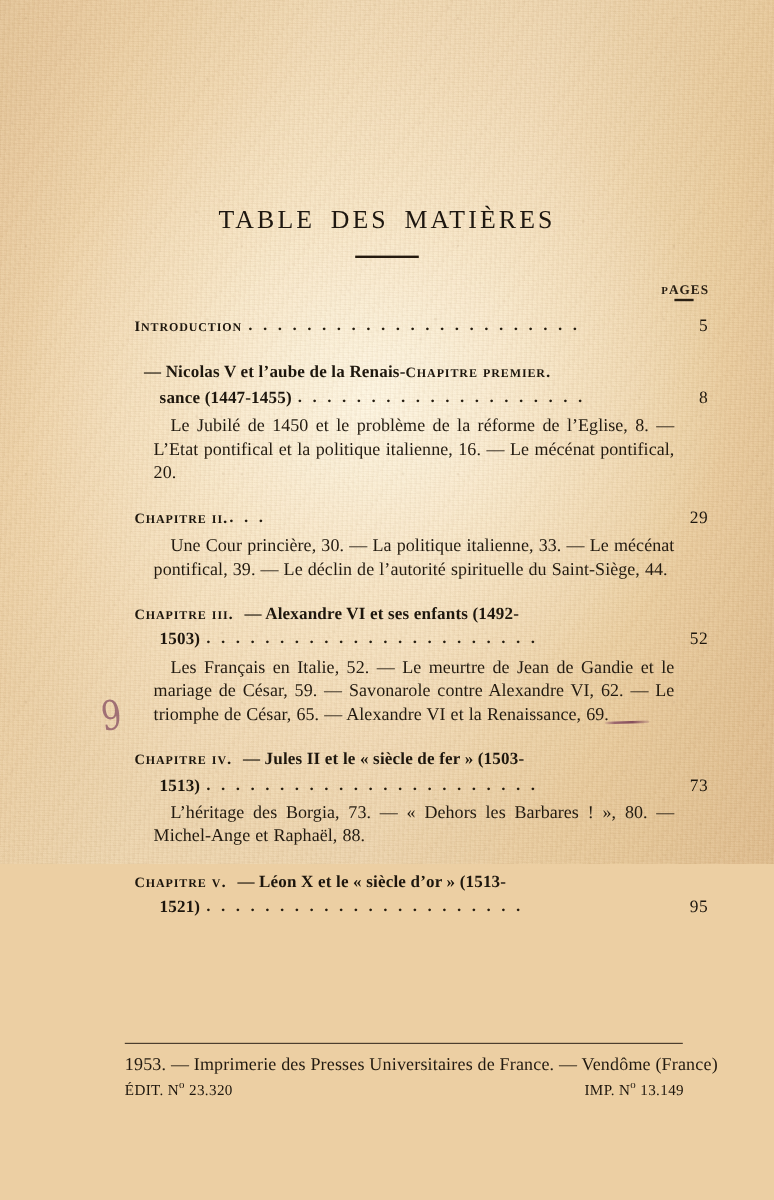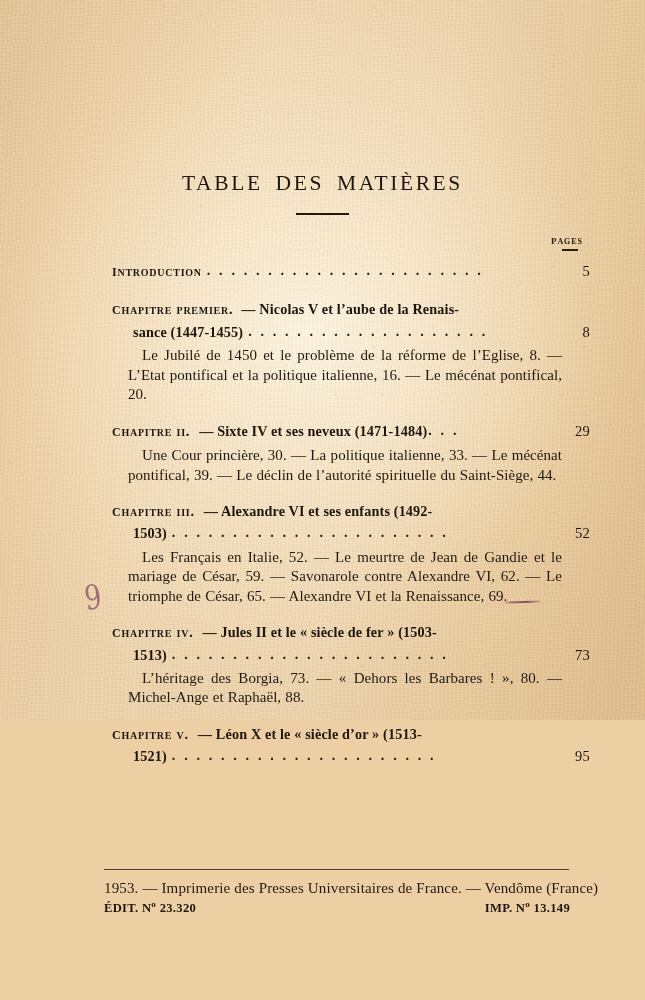--- a/index.html
+++ b/index.html
@@ -112,21 +112,21 @@
     width: 53px;
     height: 2.4px;
     background: #24190e;
   }
 
   
   .pages-head {
     position: absolute;
     top: 232px;
     left: 551px;
-    font-size: 12px;
+    font-size: 16px;
     letter-spacing: 0.9px;
     font-variant: small-caps;
     text-transform: lowercase;
     font-weight: 700;
     color: #2a2014;
   }
   .pages-head::first-letter { font-size: 13px; }
   .pages-rule {
     position: absolute;
     top: 249px;
@@ -247,21 +247,21 @@
     white-space: nowrap;
   }
   .codes {
     position: absolute;
     top: 899px;
     left: 104px;
     width: 466px;
     display: flex;
     justify-content: space-between;
     font-size: 12.6px;
-    font-weight: 700;
+    font-weight: 400;
     letter-spacing: 0.3px;
     color: #1d160d;
   }
   .sup { font-size: 0.72em; vertical-align: super; }
 </style>
 </head>
 <body>
 
 <div class="page">
   <div class="grain"></div>
@@ -283,37 +283,36 @@
           <span class="ent-label smallcaps">Introduction</span>
           <span class="leader">. . . . . . . . . . . . . . . . . . . . . . .</span>
           <span class="pg">5</span>
         </div>
       </div>
 
       <div class="gap-md"></div>
 
       <div class="entry">
         <div class="ent-line">
+          <span class="ent-label" style="margin-left:8px">— Nicolas V et l’aube de la Renais-</span>
           <span class="ent-label smallcaps">Chapitre Premier.</span>
-          <span class="ent-label" style="margin-left:8px">— Nicolas V et l’aube de la Renais-</span>
         </div>
         <div class="ent-line indent">
           <span class="ent-label">sance (1447-1455)</span>
           <span class="leader">. . . . . . . . . . . . . . . . . . . .</span>
           <span class="pg">8</span>
         </div>
         <div class="sub">Le Jubilé de 1450 et le problème de la réforme de l’Eglise, 8. — L’Etat pontifical et la politique italienne, 16. — Le mécénat pontifical, 20.</div>
       </div>
 
       <div class="gap-md"></div>
 
       <div class="entry">
         <div class="ent-line">
           <span class="ent-label smallcaps">Chapitre II.</span>
-          <span class="ent-label" style="margin-left:9px">— Sixte IV et ses neveux (1471-1484)</span>
           <span class="leader short">. . .</span>
           <span class="pg" style="flex:1 1 auto">29</span>
         </div>
         <div class="sub">Une Cour princière, 30. — La politique italienne, 33. — Le mécénat pontifical, 39. — Le déclin de l’autorité spirituelle du Saint-Siège, 44.</div>
       </div>
 
       <div class="gap-md"></div>
 
       <div class="entry">
         <div class="ent-line">

